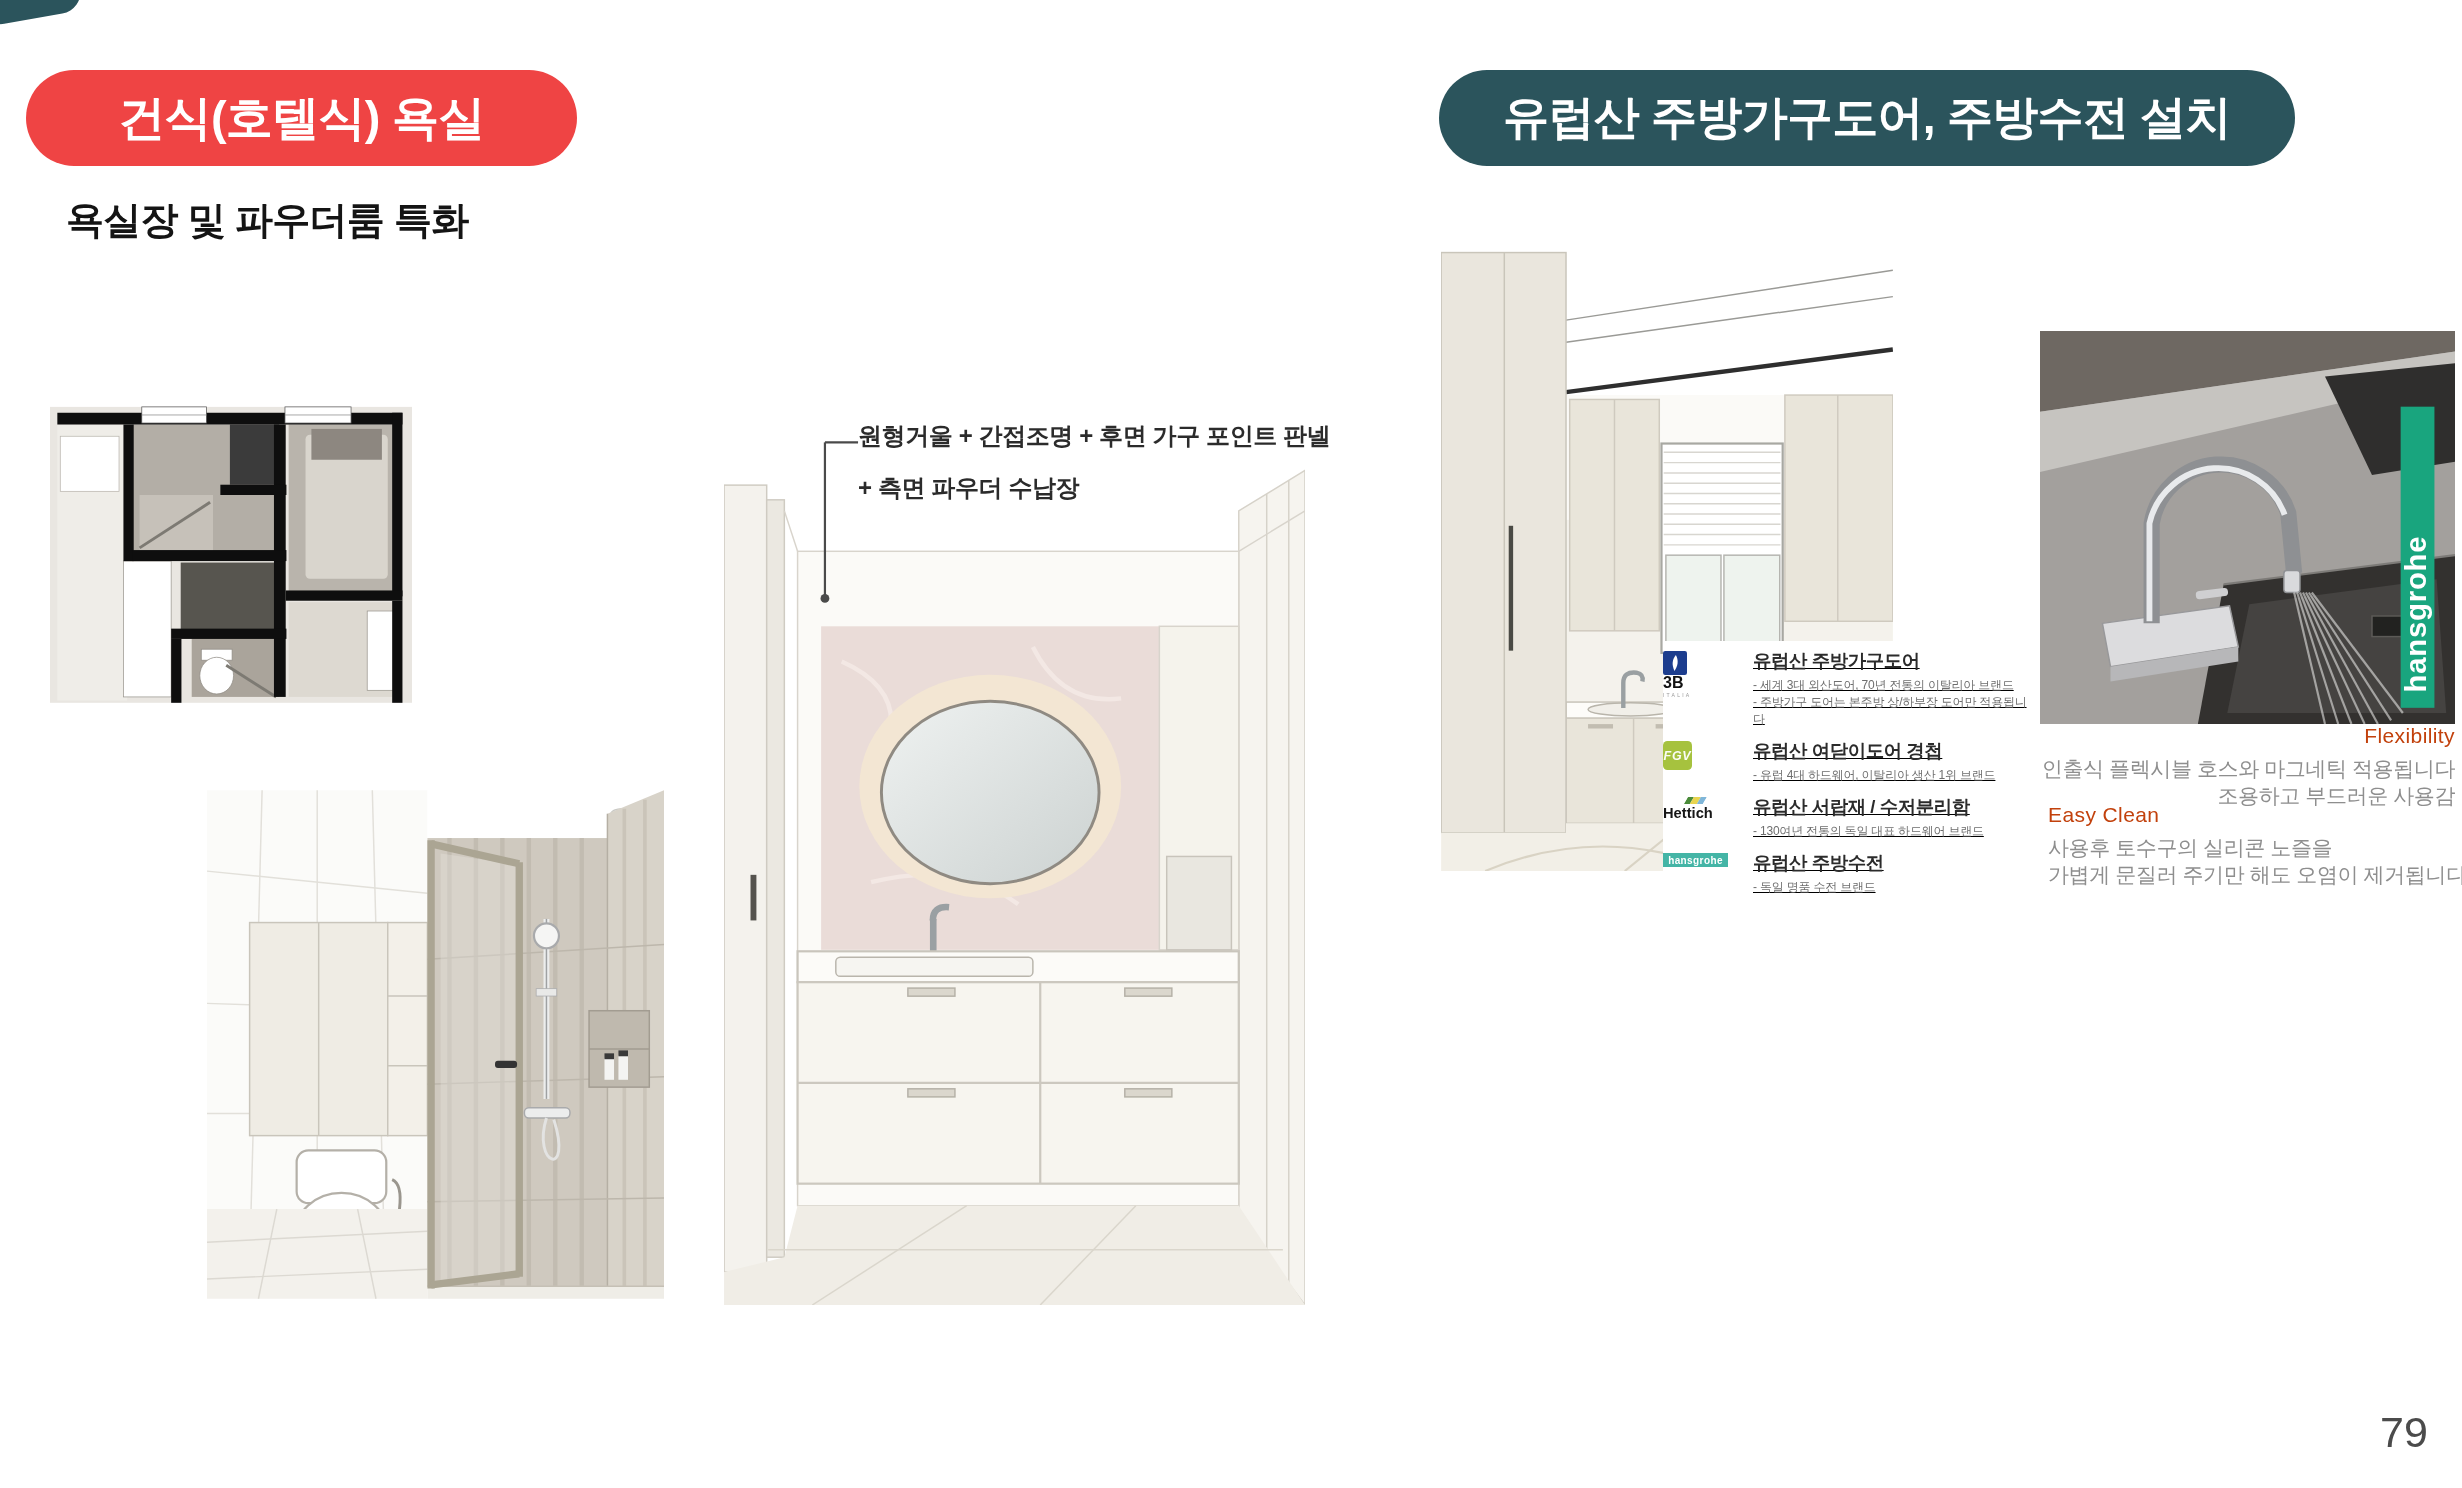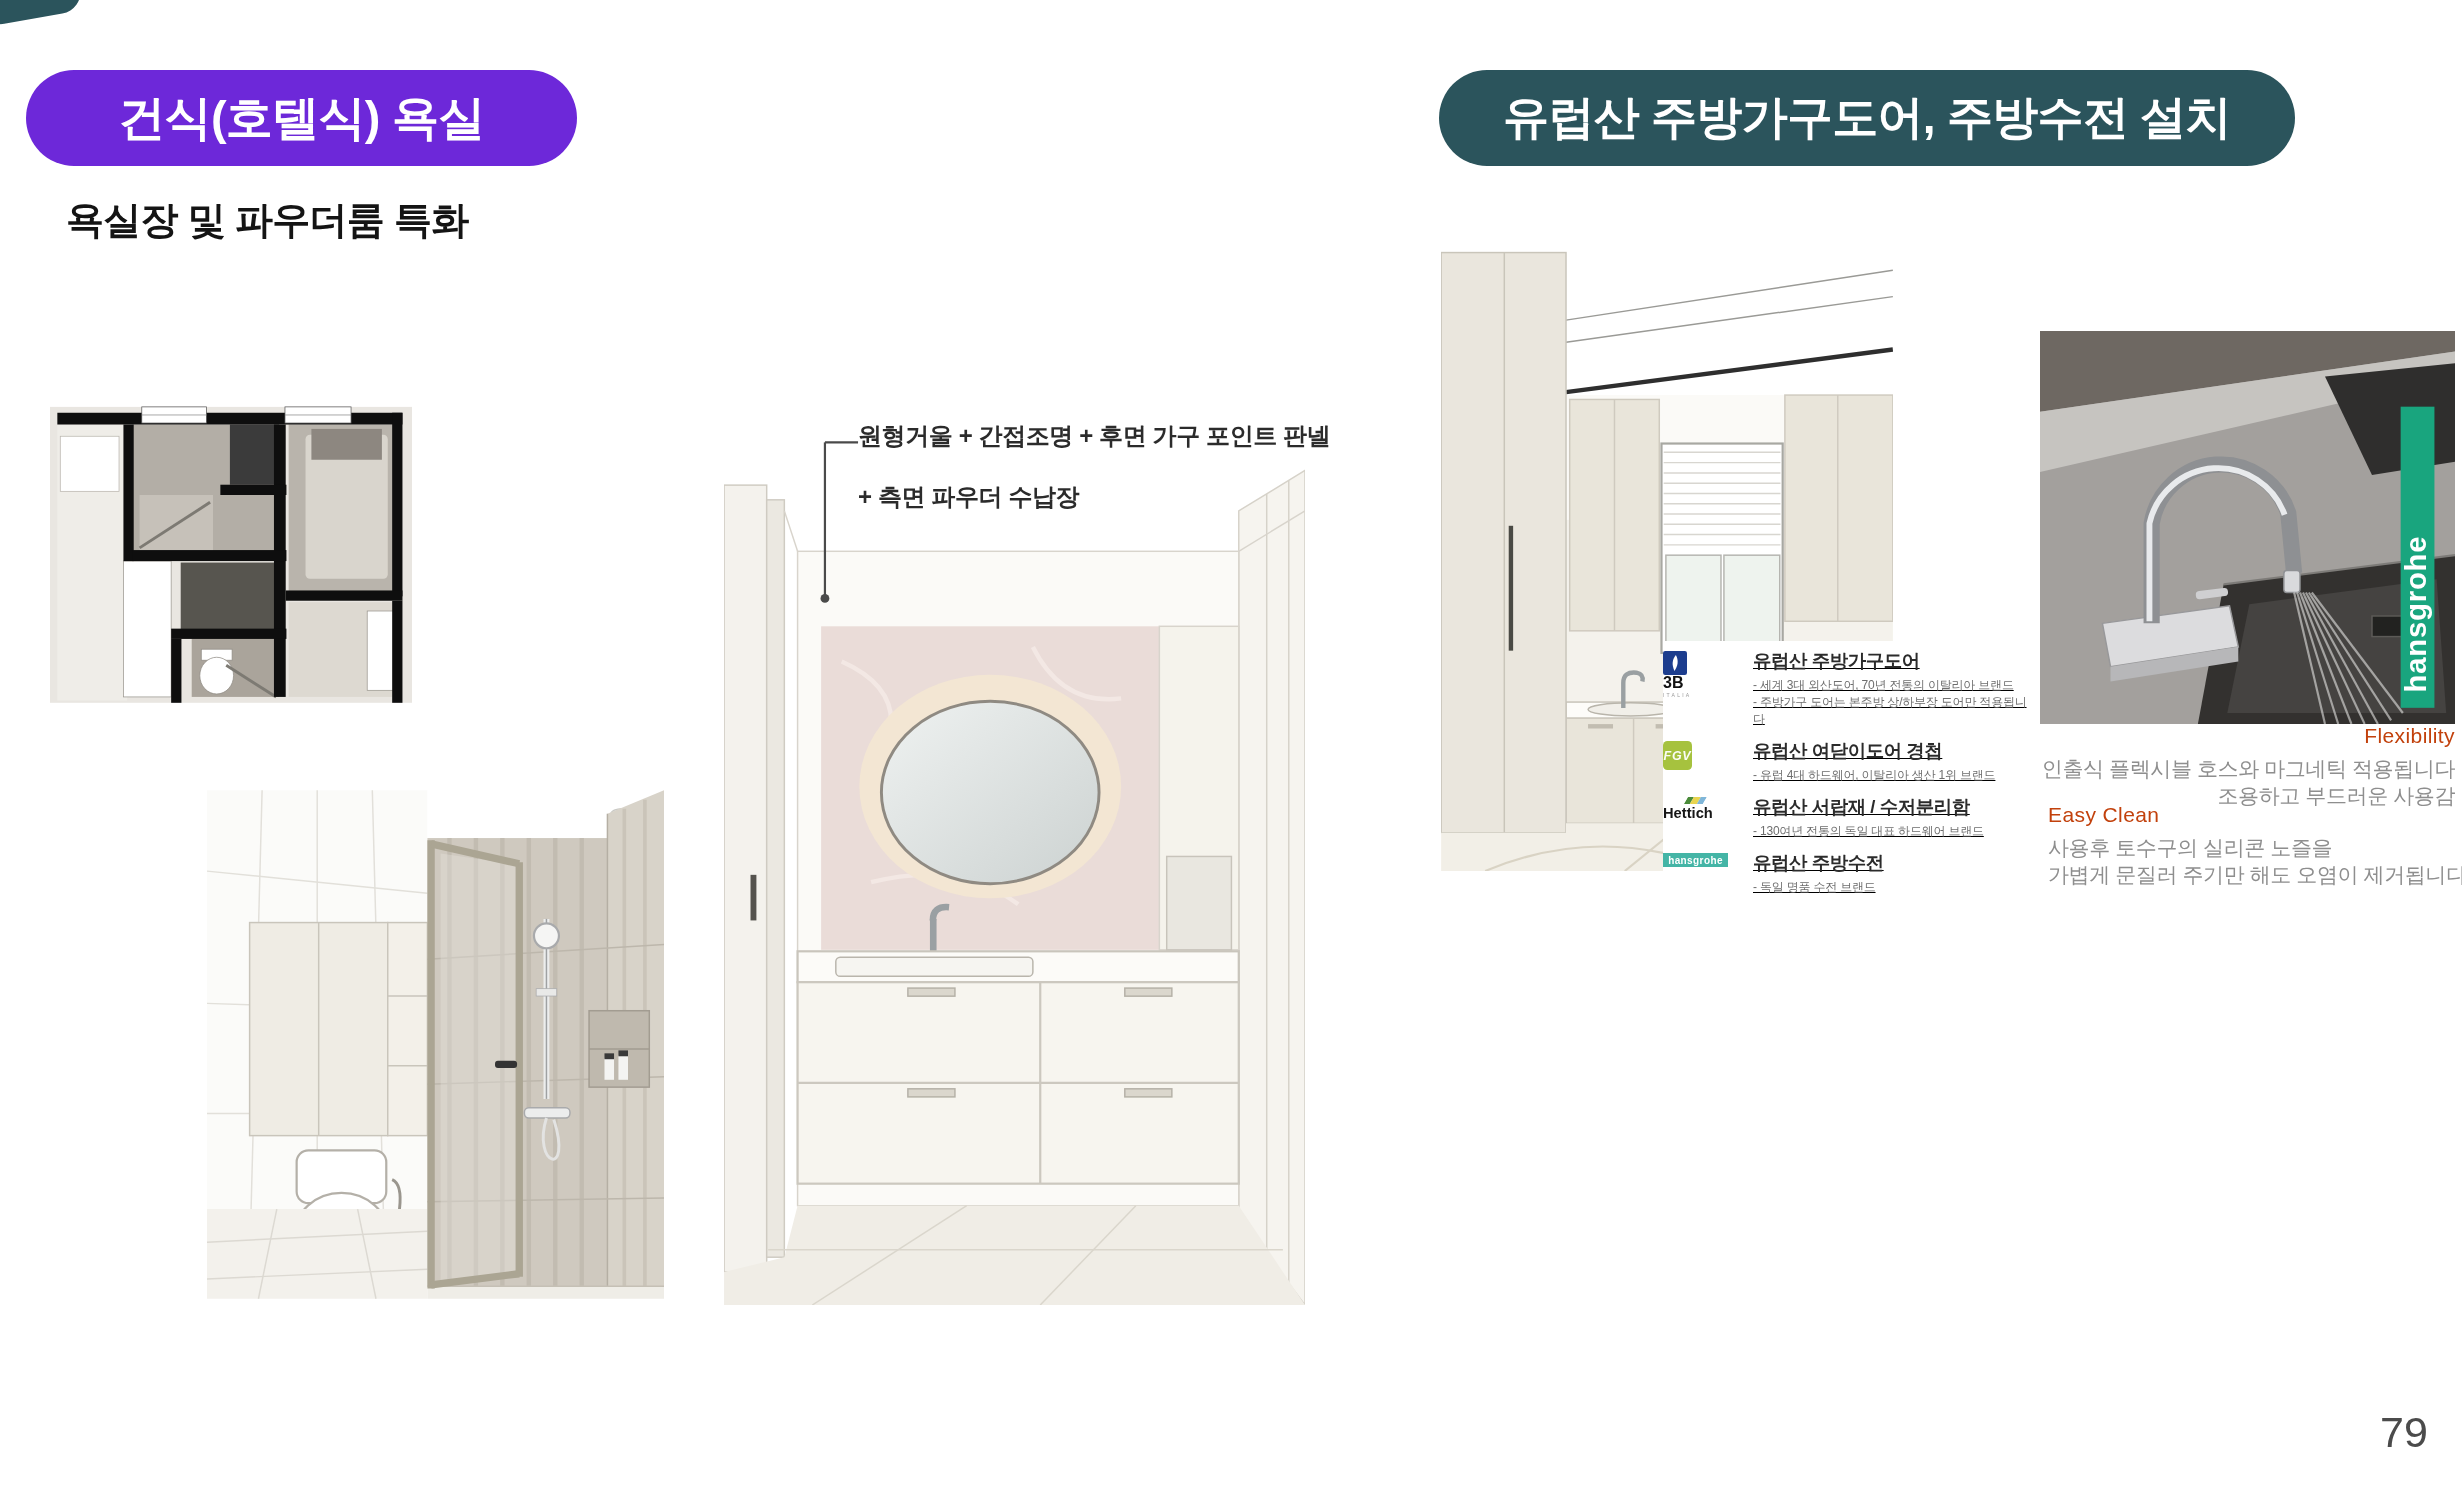--- a/index.html
+++ b/index.html
@@ -12,21 +12,21 @@
   
   .badge{height:96px;border-radius:49px;display:flex;align-items:center;justify-content:center;
          color:#ffffff;font-weight:bold;letter-spacing:-0.7px;}
   .badge-left{left:26px;top:70px;width:551px;font-size:47px;}
   .badge-right{left:1439px;top:70px;width:856px;font-size:46px;}
   
   .desc{left:66px;top:197px;font-size:38px;line-height:47px;font-weight:600;color:#141414;letter-spacing:-0.7px;}
   
   .annotation{left:858px;top:420px;font-size:24px;font-weight:bold;color:#2b2b2b;letter-spacing:-0.4px;}
   .annotation .l1{display:block;}
-  .annotation .l2{display:block;margin-top:29px;}
+  .annotation .l2{display:block;margin-top:20px;}
   
   .brand-card{left:1663px;top:641px;width:364px;height:229px;background:#ffffff;padding:7.4px 0 0 0;}
   .brand-row{display:flex;align-items:flex-start;margin-bottom:10.3px;}
   .brand-logo-col{width:90px;display:flex;flex-direction:column;align-items:flex-start;flex-shrink:0;padding-top:2.9px;}
   .brand-text-col{flex:1;text-decoration:underline;}
   .brand-title{font-size:18.4px;font-weight:bold;color:#2b2b2b;letter-spacing:-0.4px;margin-bottom:3.7px;}
   .brand-desc{font-size:12px;color:#6e6e6e;line-height:17px;letter-spacing:-0.2px;}
   .logo-3b-box{width:23.5px;height:23.5px;border-radius:2.2px;display:flex;align-items:center;justify-content:center;}
   .logo-3b-text{font-size:16px;font-weight:bold;color:#111;line-height:16px;margin-top:0.7px;}
   .logo-3b-sub{font-size:5.1px;letter-spacing:2.2px;color:#9a9a9a;margin-top:0.7px;}
@@ -43,21 +43,21 @@
   .feat-title{font-size:21px;color:#c2410c;letter-spacing:0.4px;margin-bottom:7.4px;}
   .feat-line{font-size:21px;color:#8e8e8e;line-height:27px;letter-spacing:-0.4px;}
   .page-num{left:2380px;top:1408px;font-size:43px;color:#4b4b4b;}
   svg{display:block;}
 </style>
 </head>
 <body>
 
 <div class="abs corner-blob" style="background:#2b545c"></div>
 
-<div class="abs badge badge-left" style="background:#6d28d9">
+<div class="abs badge badge-left" style="background:#ef4444">
   <span>건식(호텔식) 욕실</span>
 </div>
 
 <div class="abs desc">
   <span style="display:block">욕실장 및 파우더룸 특화</span>
 </div>
 
 <div class="abs" style="left:50px;top:392px;width:362px;height:311px">
 <svg width="362" height="311" viewBox="0 0 493 423">
   <rect x="0" y="20" width="493" height="403" fill="#e9e6e1"></rect>

